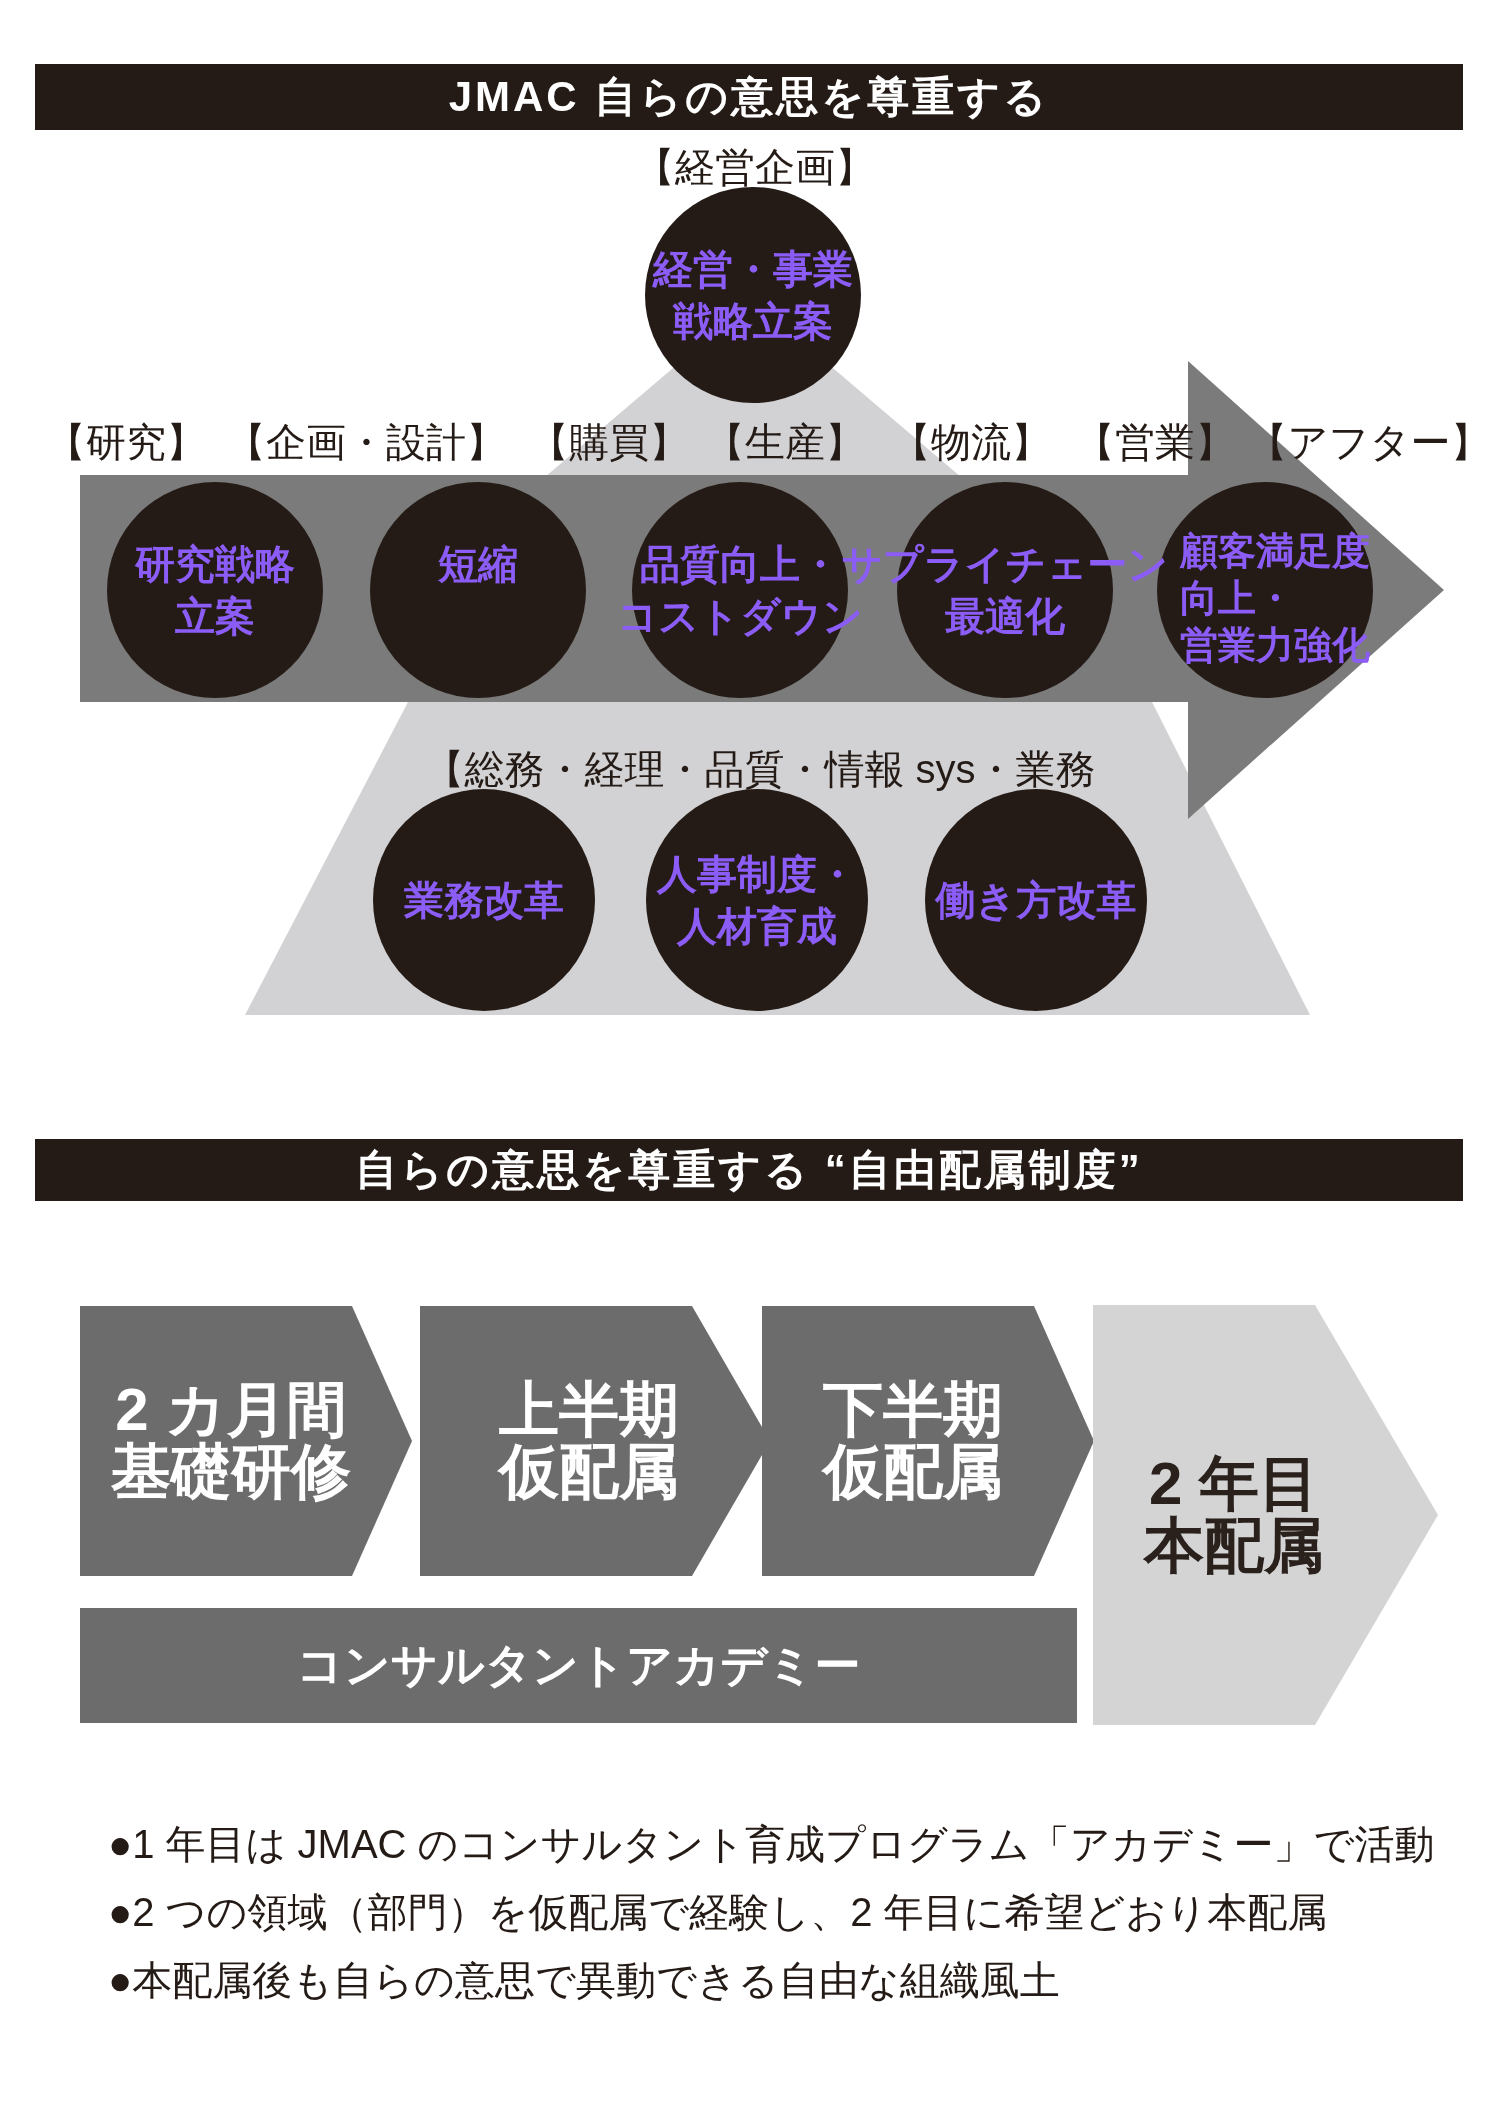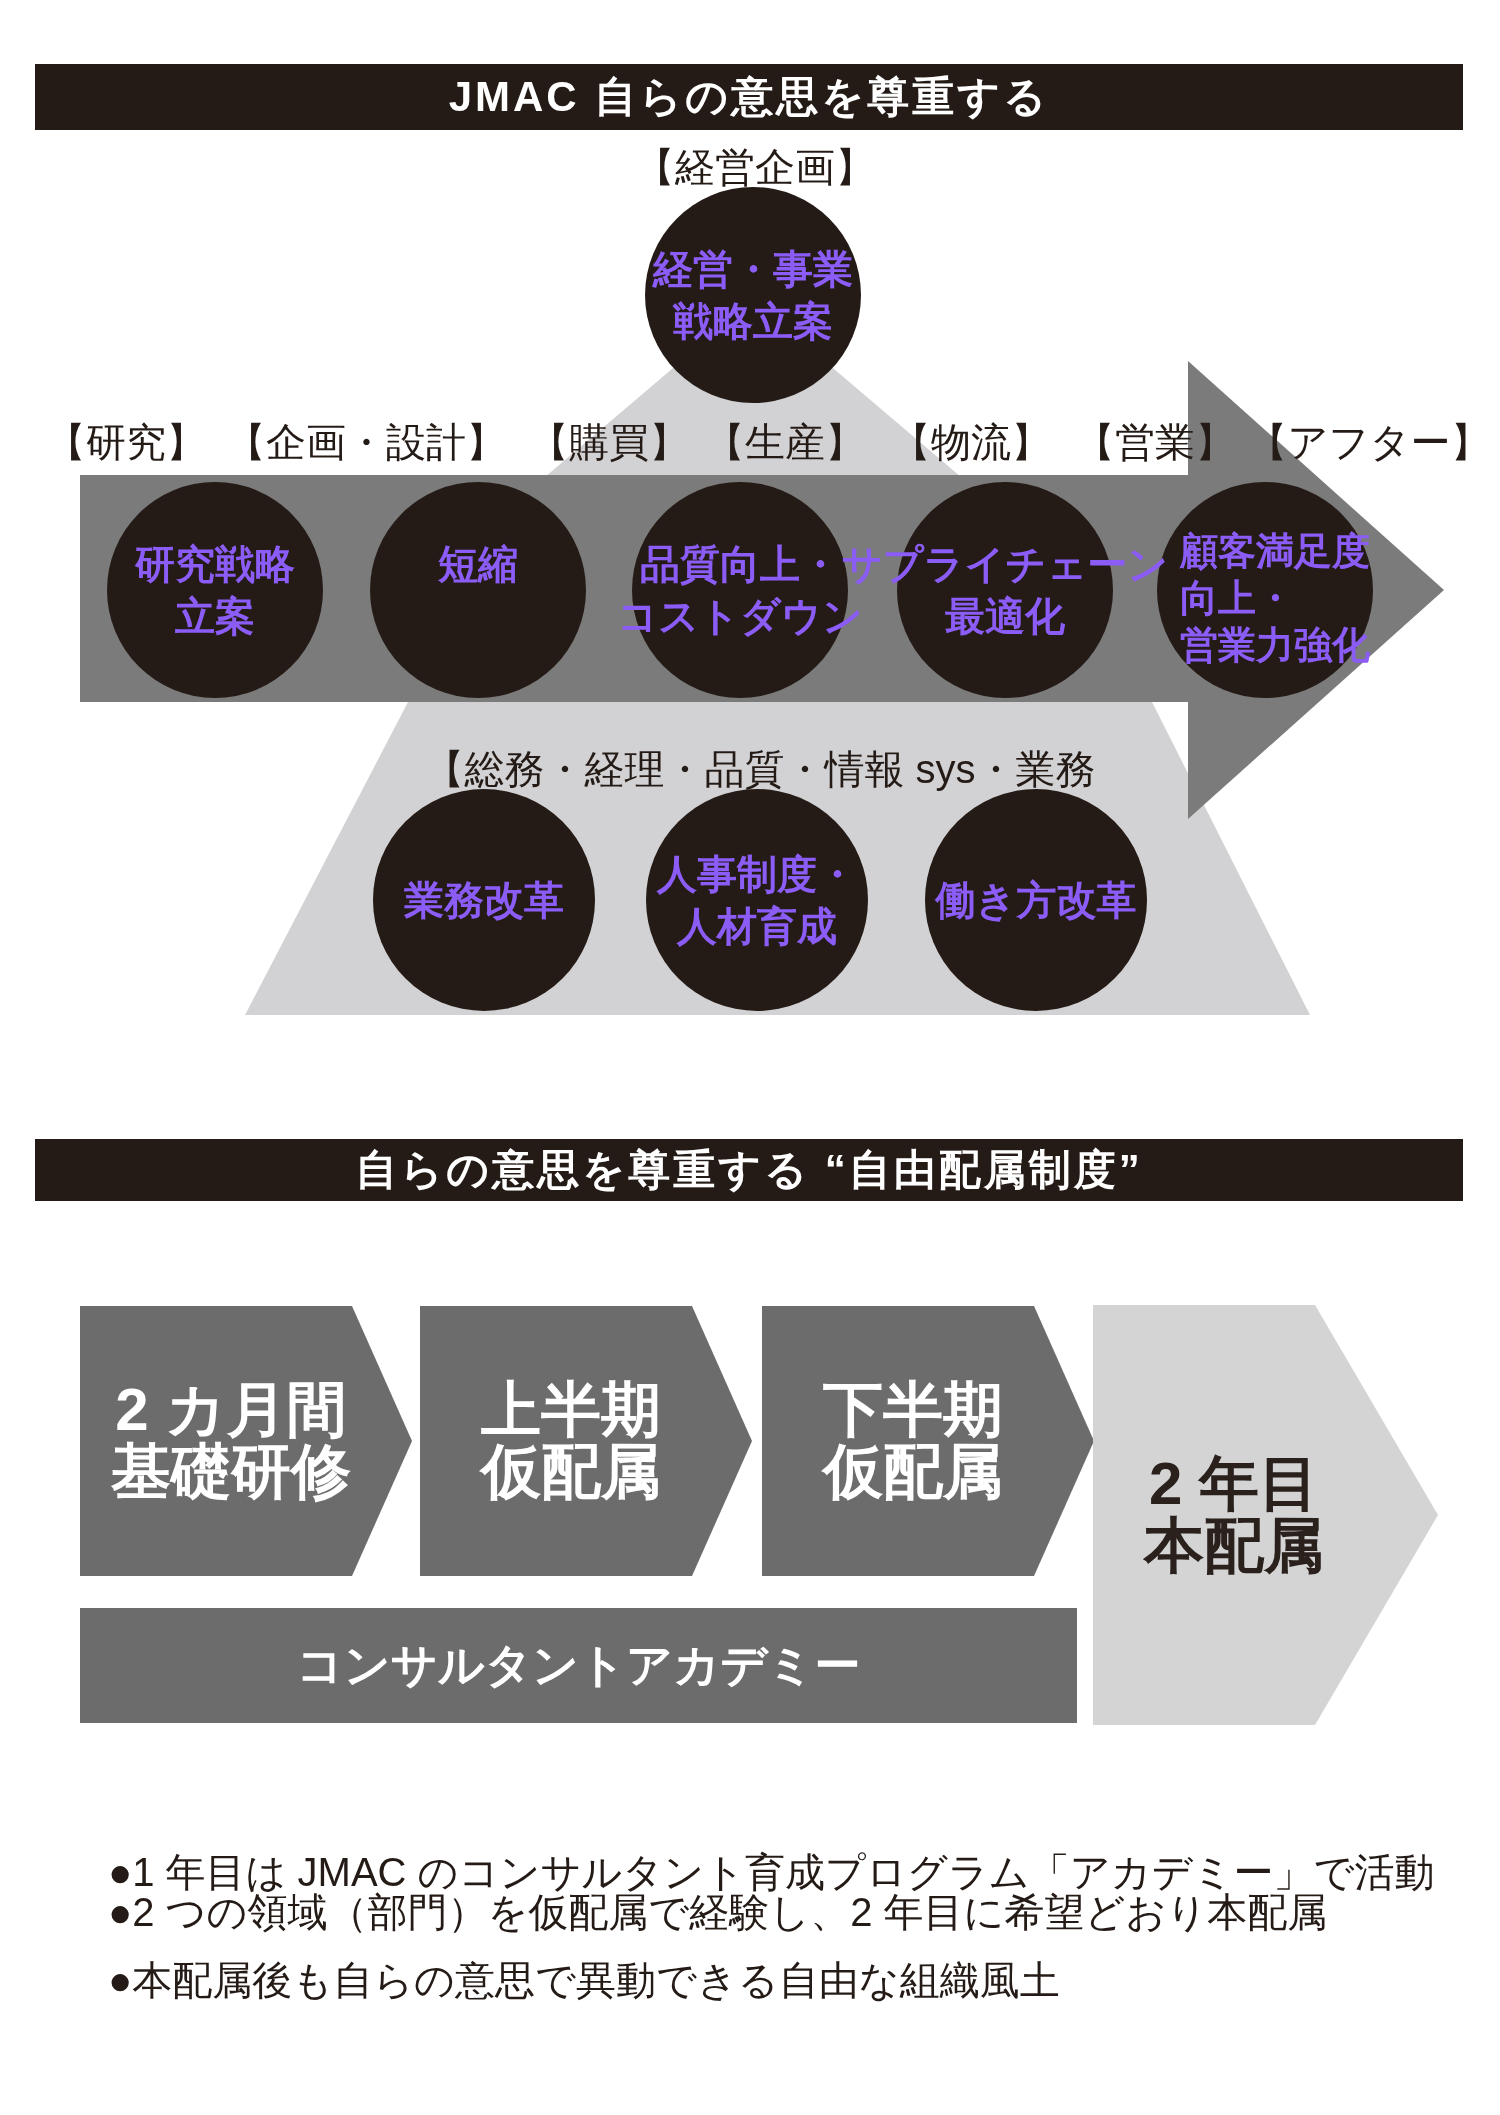--- a/index.html
+++ b/index.html
@@ -97,21 +97,21 @@
   </div>
 
   <div class="abs banner" style="top:1139px;height:62px;">自らの意思を尊重する “自由配属制度”</div>
 
   <div class="abs chev" style="left:80px;">
     <div class="chevtext">
       <div>2 カ月間</div>
       <div>基礎研修</div>
     </div>
   </div>
-  <div class="abs chev" style="left:420px;">
+  <div class="abs chev" style="left:420px;padding-left:18px;">
     <div class="chevtext">
       <div>上半期</div>
       <div>仮配属</div>
     </div>
   </div>
   <div class="abs chev" style="left:762px;">
     <div class="chevtext">
       <div>下半期</div>
       <div>仮配属</div>
     </div>
@@ -120,17 +120,17 @@
   <div class="abs lightchev" style="left:1093px;top:1305px;width:345px;height:420px;">
     <div class="chevtext" style="height:420px;width:282px;color:#2a211c;">
       <div>2 年目</div>
       <div>本配属</div>
     </div>
   </div>
 
   <div class="abs ctr" style="left:80px;top:1608px;width:997px;height:115px;background:#6c6c6c;
        color:#fff;font-weight:bold;font-size:46px;">コンサルタントアカデミー</div>
 
-  <div class="abs bullet" style="top:1820px;margin-top:28px;">●1 年目は JMAC のコンサルタント育成プログラム「アカデミー」で活動</div>
+  <div class="abs bullet" style="top:1820px;">●1 年目は JMAC のコンサルタント育成プログラム「アカデミー」で活動</div>
   <div class="abs bullet" style="top:1888px;">●2 つの領域（部門）を仮配属で経験し、2 年目に希望どおり本配属</div>
   <div class="abs bullet" style="top:1956px;">●本配属後も自らの意思で異動できる自由な組織風土</div>
 
 </div>
 
 </body></html>

